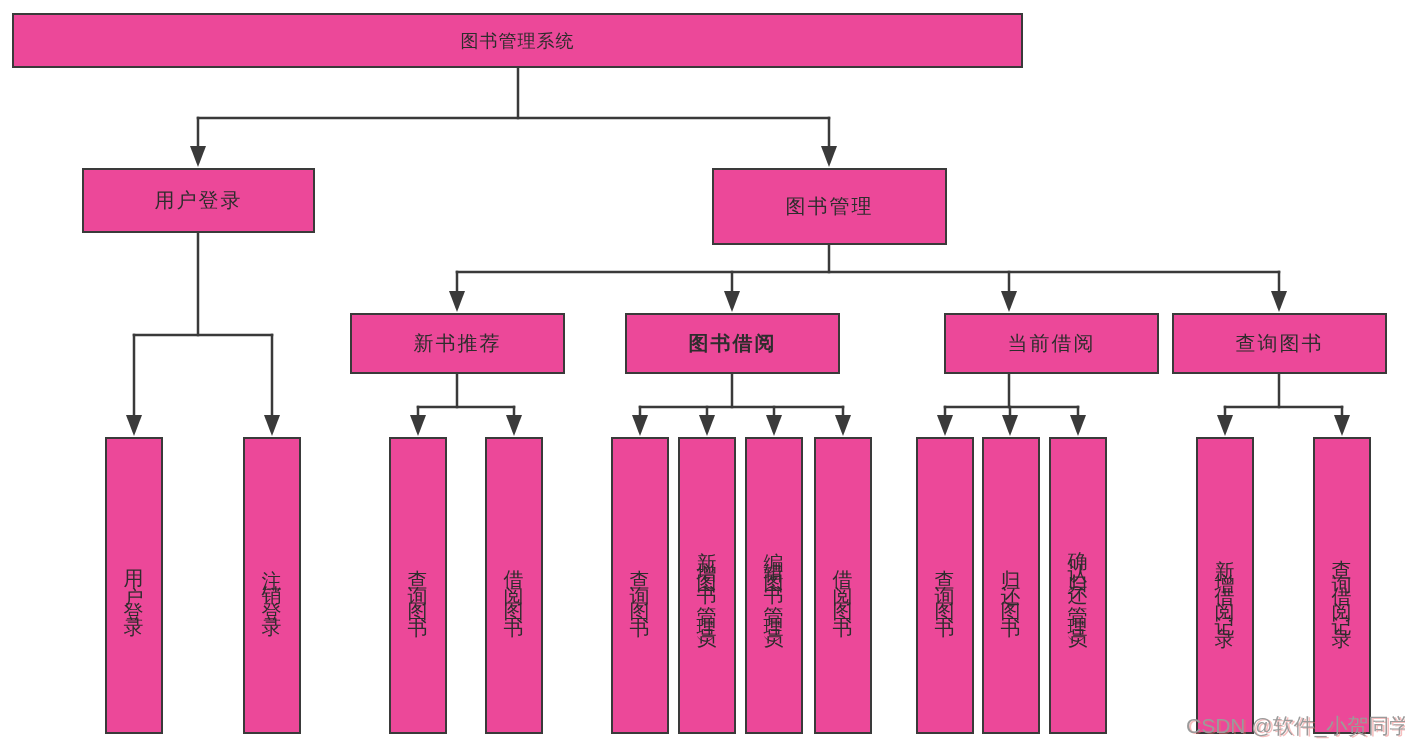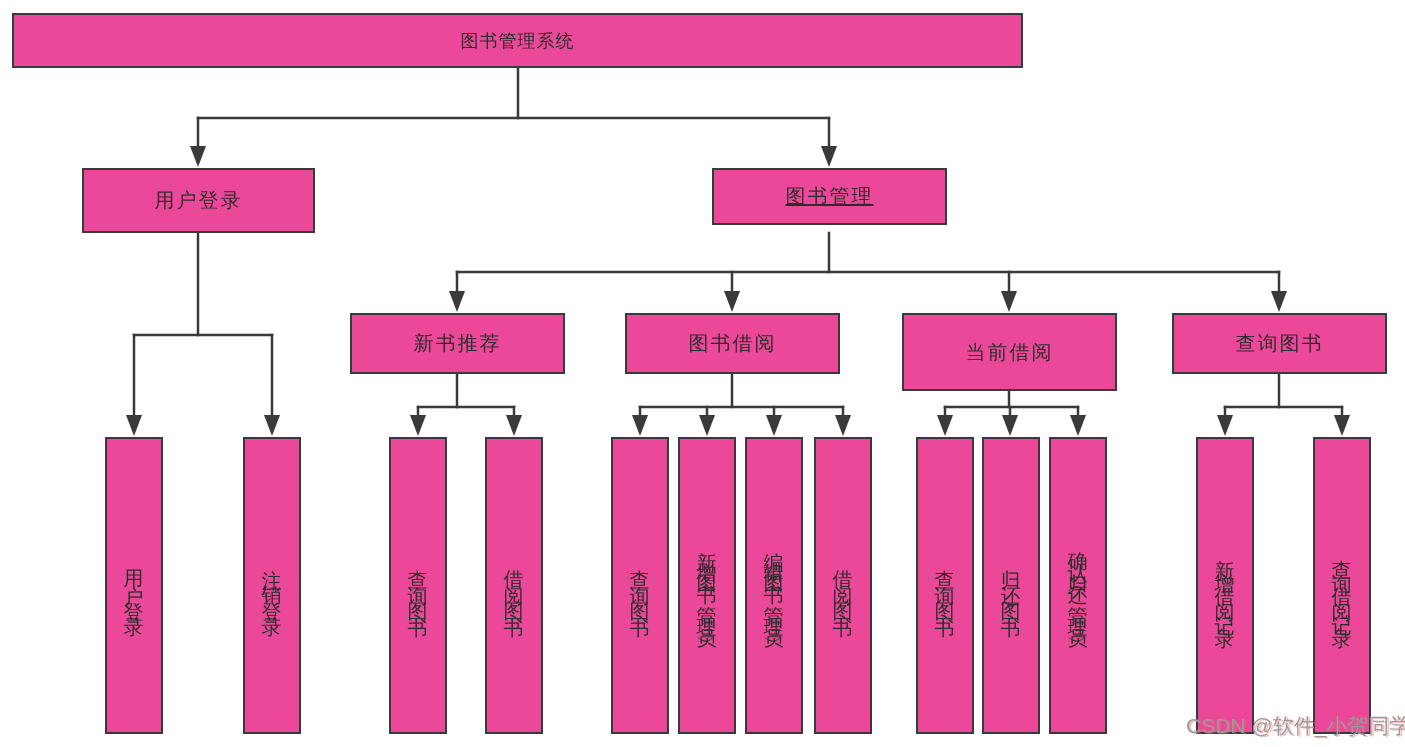--- a/index.html
+++ b/index.html
@@ -111,31 +111,31 @@
       <polygon points="1334,415 1350,415 1342,436" fill="#3a3a3a"></polygon>
     </svg>
 
   <div class="node" style="left:12px; top:13px; width:1011px; height:55px;">
     <span class="hlabel root-label">图书管理系统</span>
   </div>
 
   <div class="node" style="left:82px; top:168px; width:233px; height:65px;">
     <span class="hlabel">用户登录</span>
   </div>
-  <div class="node" style="left:712px; top:168px; width:235px; height:57px;text-decoration:underline;">
+  <div class="node" style="left:712px; top:168px; width:235px; height:77px;">
     <span class="hlabel">图书管理</span>
   </div>
 
   <div class="node" style="left:350px; top:313px; width:215px; height:61px;">
     <span class="hlabel">新书推荐</span>
   </div>
-  <div class="node" style="left:625px; top:313px; width:215px; height:61px;">
+  <div class="node" style="left:625px; top:313px; width:215px; height:61px;font-weight:bold;">
     <span class="hlabel">图书借阅</span>
   </div>
-  <div class="node" style="left:902px; top:313px; width:215px; height:78px;">
+  <div class="node" style="left:944px; top:313px; width:215px; height:61px;">
     <span class="hlabel">当前借阅</span>
   </div>
   <div class="node" style="left:1172px; top:313px; width:215px; height:61px;">
     <span class="hlabel">查询图书</span>
   </div>
 
   <div class="node" style="left:105px; top:437px; width:58px; height:297px;">
     <span class="vtext" style="letter-spacing: 16px;">用户登录</span>
   </div>
   <div class="node" style="left:243px; top:437px; width:58px; height:297px;">

